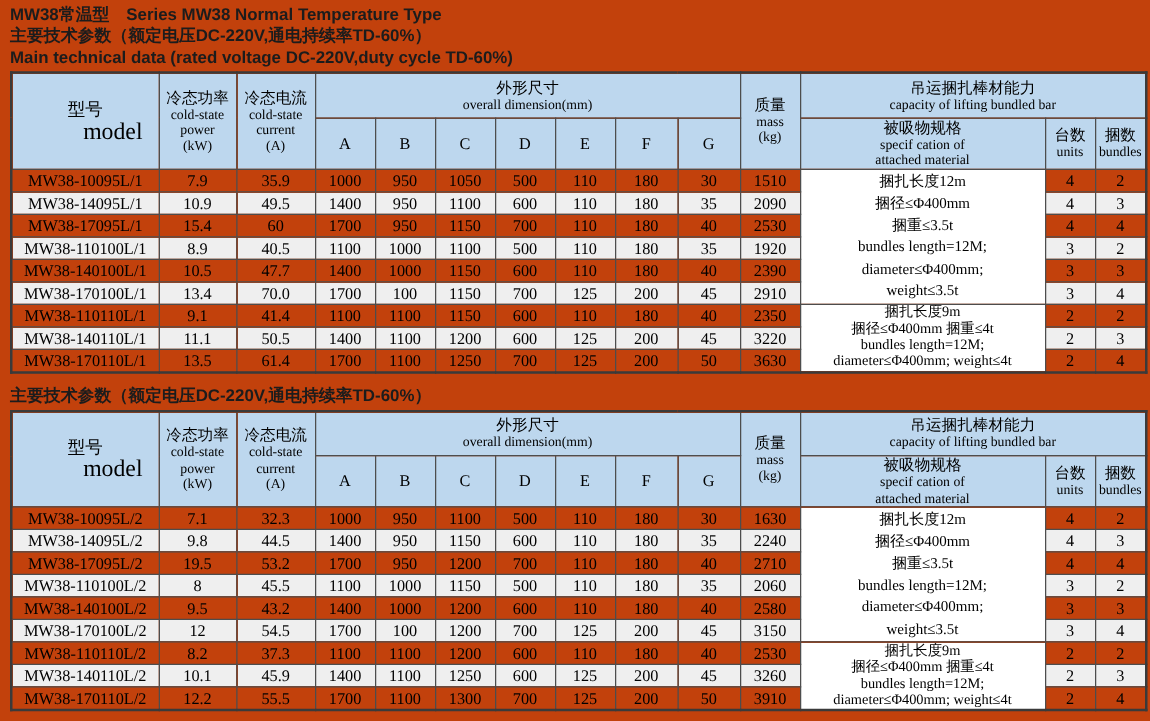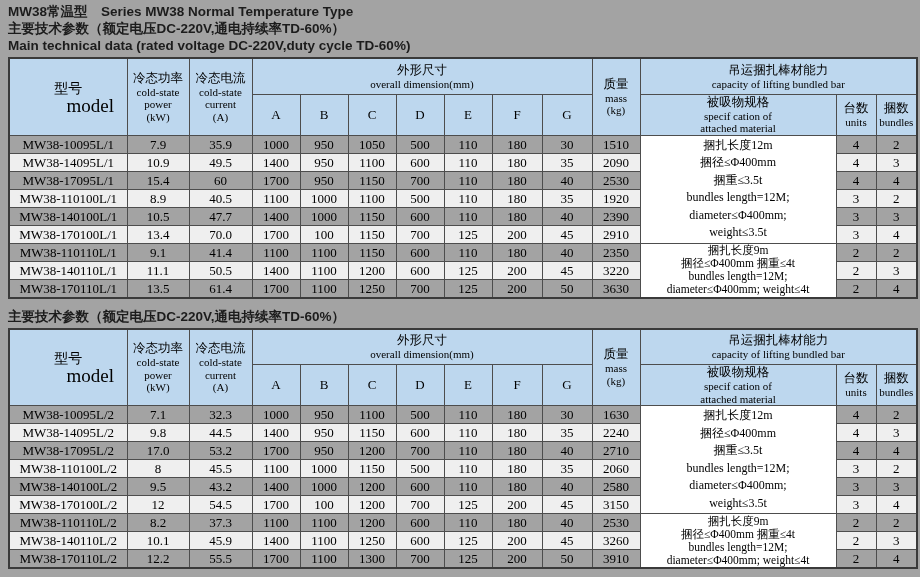--- a/index.html
+++ b/index.html
@@ -1,19 +1,19 @@
 <!DOCTYPE html>
 <html><head>
 <meta charset="utf-8">
 <style>
   * { box-sizing: border-box; }
   html,body { margin:0; padding:0; background:#ffffff; }
   .page {
     width:920px; height:577px; overflow:hidden;
-    background:#a3a3a3; padding:3px 4px 0 8px;
+    background:#c2410c; padding:3px 4px 0 8px;
     font-family:"Liberation Serif","DejaVu Serif",serif;
     color:#000;
   }
   .title-line {
     font-family:"Liberation Sans","DejaVu Sans",sans-serif;
     font-weight:bold; font-size:13.5px; line-height:17px; color:#1c1c1c;
     white-space:nowrap;
   }
   .section2 { margin-top:9px; }
   table.spec-table {
@@ -385,21 +385,21 @@
             <td>600</td>
             <td>110</td>
             <td>180</td>
             <td>35</td>
             <td>2240</td>
             <td>4</td>
             <td>3</td>
           </tr>
           <tr>
             <td>MW38-17095L/2</td>
-            <td>17.0</td>
+            <td>19.5</td>
             <td>53.2</td>
             <td>1700</td>
             <td>950</td>
             <td>1200</td>
             <td>700</td>
             <td>110</td>
             <td>180</td>
             <td>40</td>
             <td>2710</td>
             <td>4</td>

